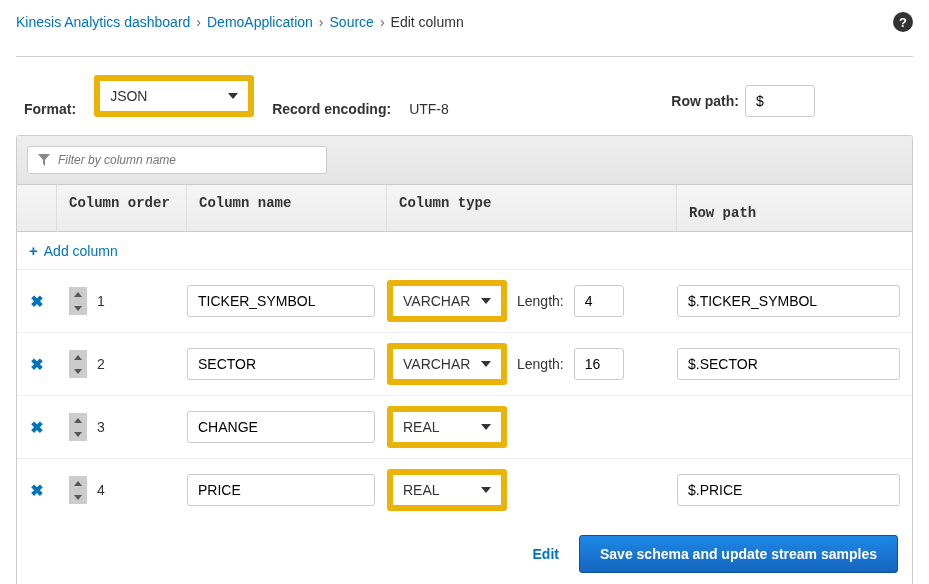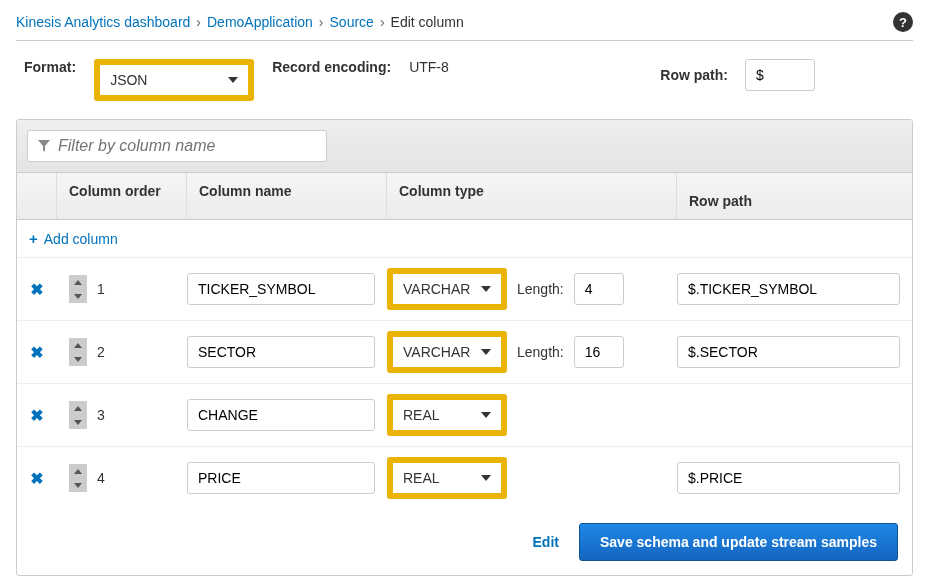--- a/index.html
+++ b/index.html
@@ -8,21 +8,21 @@
       font-size: 14px;
       color: #333;
       background: #fff;
       padding: 12px 16px;
       width: 929px;
     }
     .breadcrumb-bar {
       display: flex;
       align-items: center;
       justify-content: space-between;
-      padding-bottom: 8px;
+      padding-bottom: 24px;
       border-bottom: 1px solid #ccc;
     }
     .breadcrumb {
       display: flex;
       align-items: center;
       gap: 6px;
       font-size: 14px;
     }
     .breadcrumb a { color: #0073bb; text-decoration: none; }
     .breadcrumb .sep { color: #666; }
@@ -34,21 +34,21 @@
       color: #fff;
       display: flex;
       align-items: center;
       justify-content: center;
       font-size: 13px;
       font-weight: bold;
       cursor: pointer;
     }
     .top-controls {
       display: flex;
-      align-items: flex-start;
+      align-items: flex-end;
       gap: 18px;
       padding: 18px 8px 18px 8px;
     }
     .top-controls .label { font-weight: bold; }
     .dropdown {
       display: flex;
       align-items: center;
       justify-content: space-between;
       border: 6px solid #eab308;
       border-radius: 3px;
@@ -86,33 +86,34 @@
       align-items: center;
       border: 1px solid #ccc;
       border-radius: 3px;
       background: #fff;
       padding: 6px 10px;
       width: 300px;
     }
     .filter-wrap input {
       border: 0;
       outline: none;
-      font-size: 16px;
+      font-size: 12px;
       font-style: italic;
       color: #888;
       flex: 1;
       margin-left: 8px;
       font-family: inherit;
     }
     .funnel-icon svg { display: block; }
     .header-row {
       display: flex;
       background: linear-gradient(#f5f5f5, #ececec);
       border-bottom: 1px solid #ccc;
       font-weight: bold;
+      font-family: Liberation Mono, monospace;
     }
     .header-row > div {
       padding: 10px 12px;
       border-right: 1px solid #ddd;
     }
     .header-row > div:last-child { border-right: 0; margin-top: 10px; }
     .col-actions { width: 40px; }
     .col-order { width: 130px; }
     .col-name { width: 200px; }
     .col-type { width: 290px; }
@@ -210,21 +211,21 @@
       background: linear-gradient(#1e88e5, #1565c0);
       color: #fff;
       border: 1px solid #0b5394;
       border-radius: 3px;
       padding: 10px 20px;
       font-weight: bold;
       cursor: pointer;
       font-size: 14px;
     }
     .rp-input { width: 70px; }
-    .rp-group { display: flex; align-items: center; gap: 17px; margin-left: auto; margin-right: 90px; }
+    .rp-group { display: flex; align-items: center; gap: 6px; margin-left: auto; margin-right: 90px; }
   </style>
 </head>
 <body>
 
 <div class="breadcrumb-bar">
   <div class="breadcrumb">
     <a href="#">Kinesis Analytics dashboard</a>
     <span class="sep">›</span>
     <a href="#">DemoApplication</a>
     <span class="sep">›</span>

